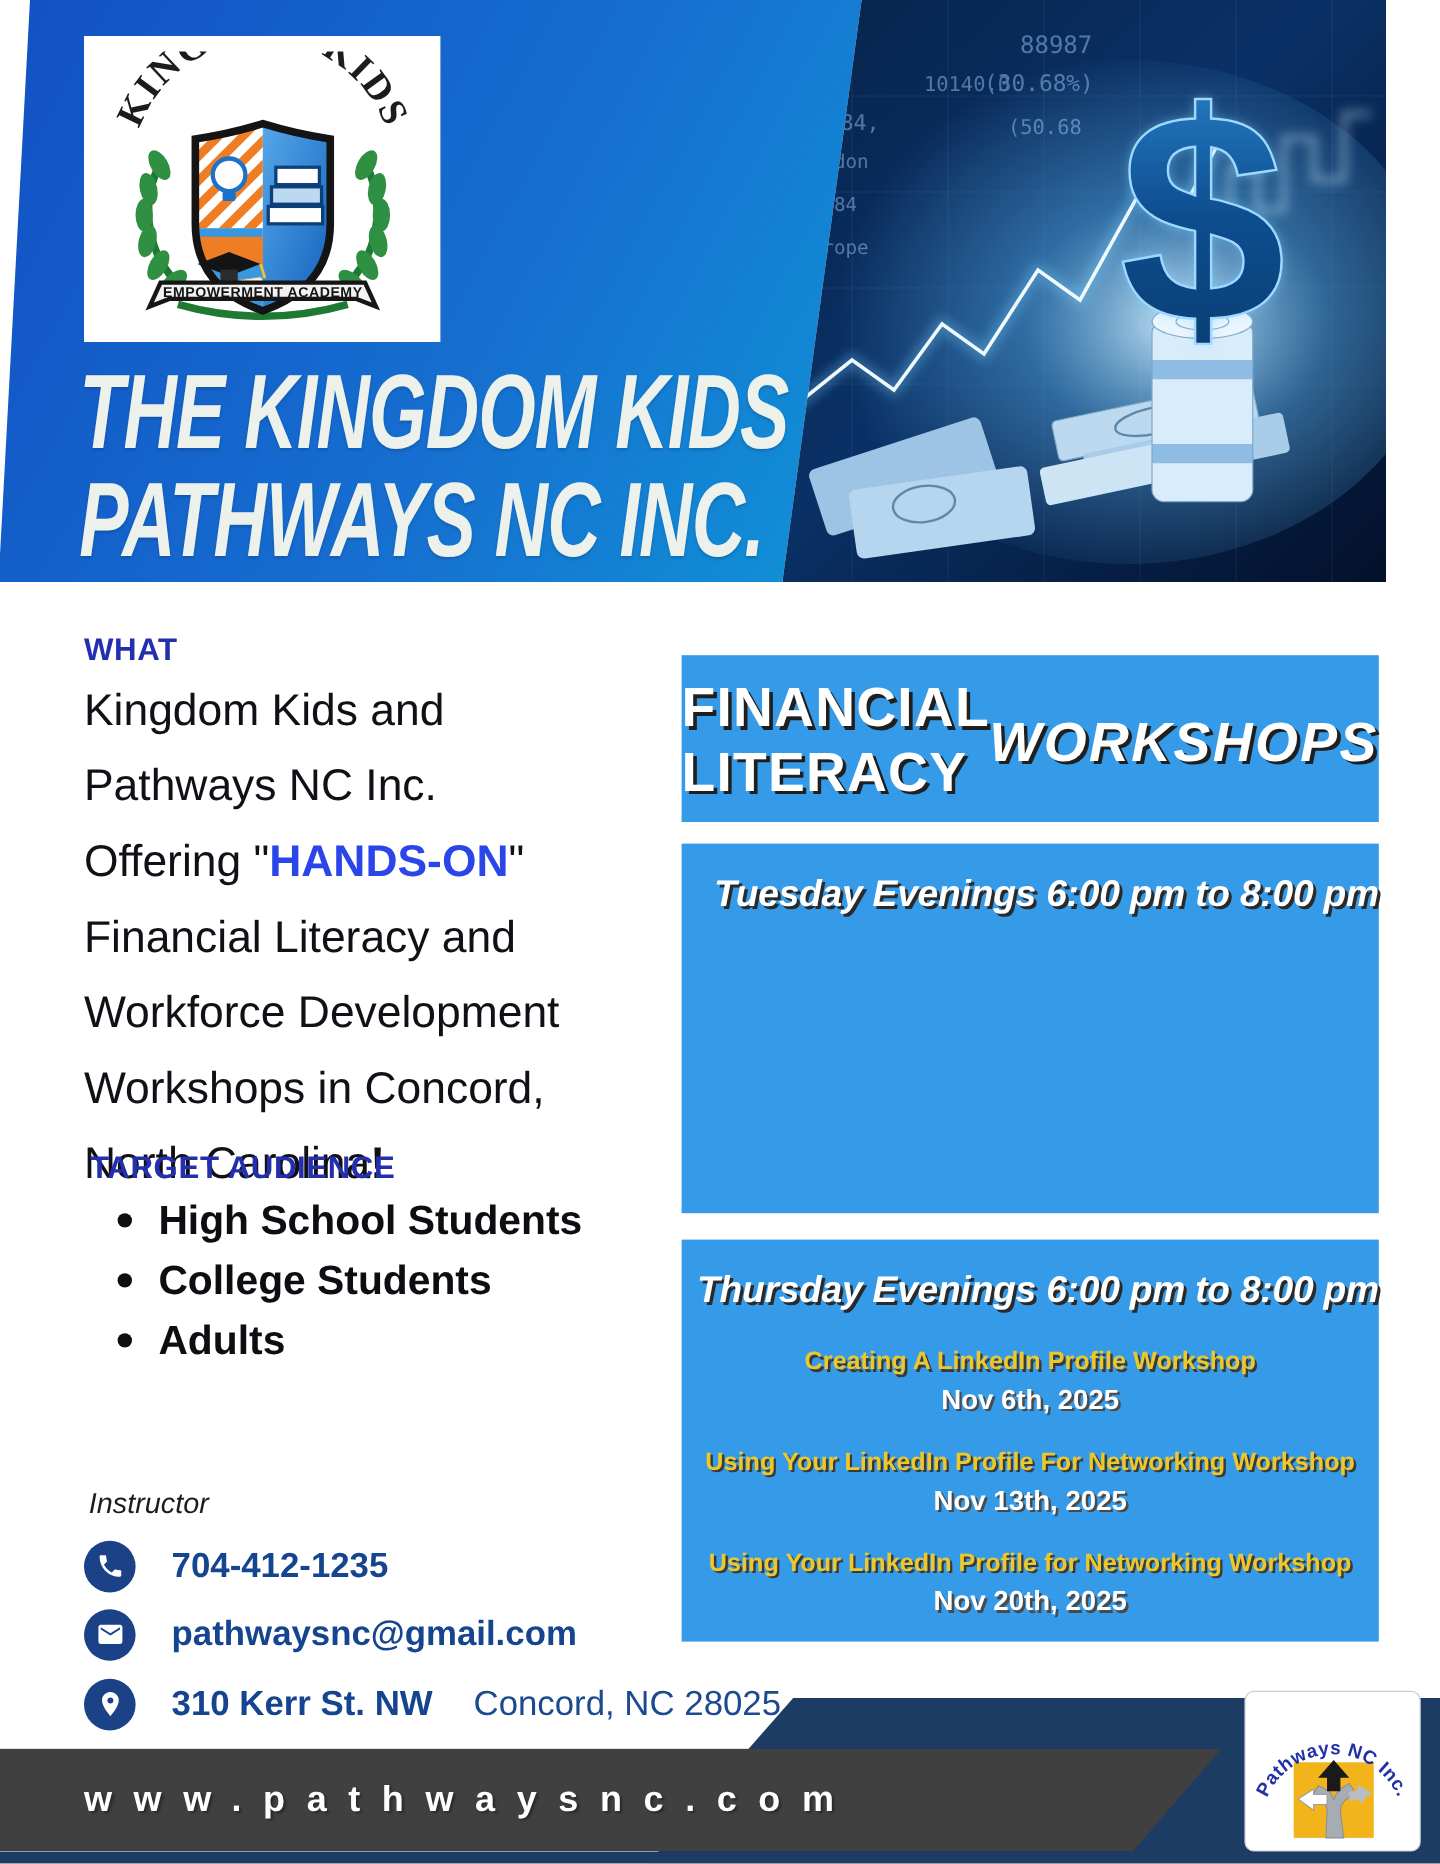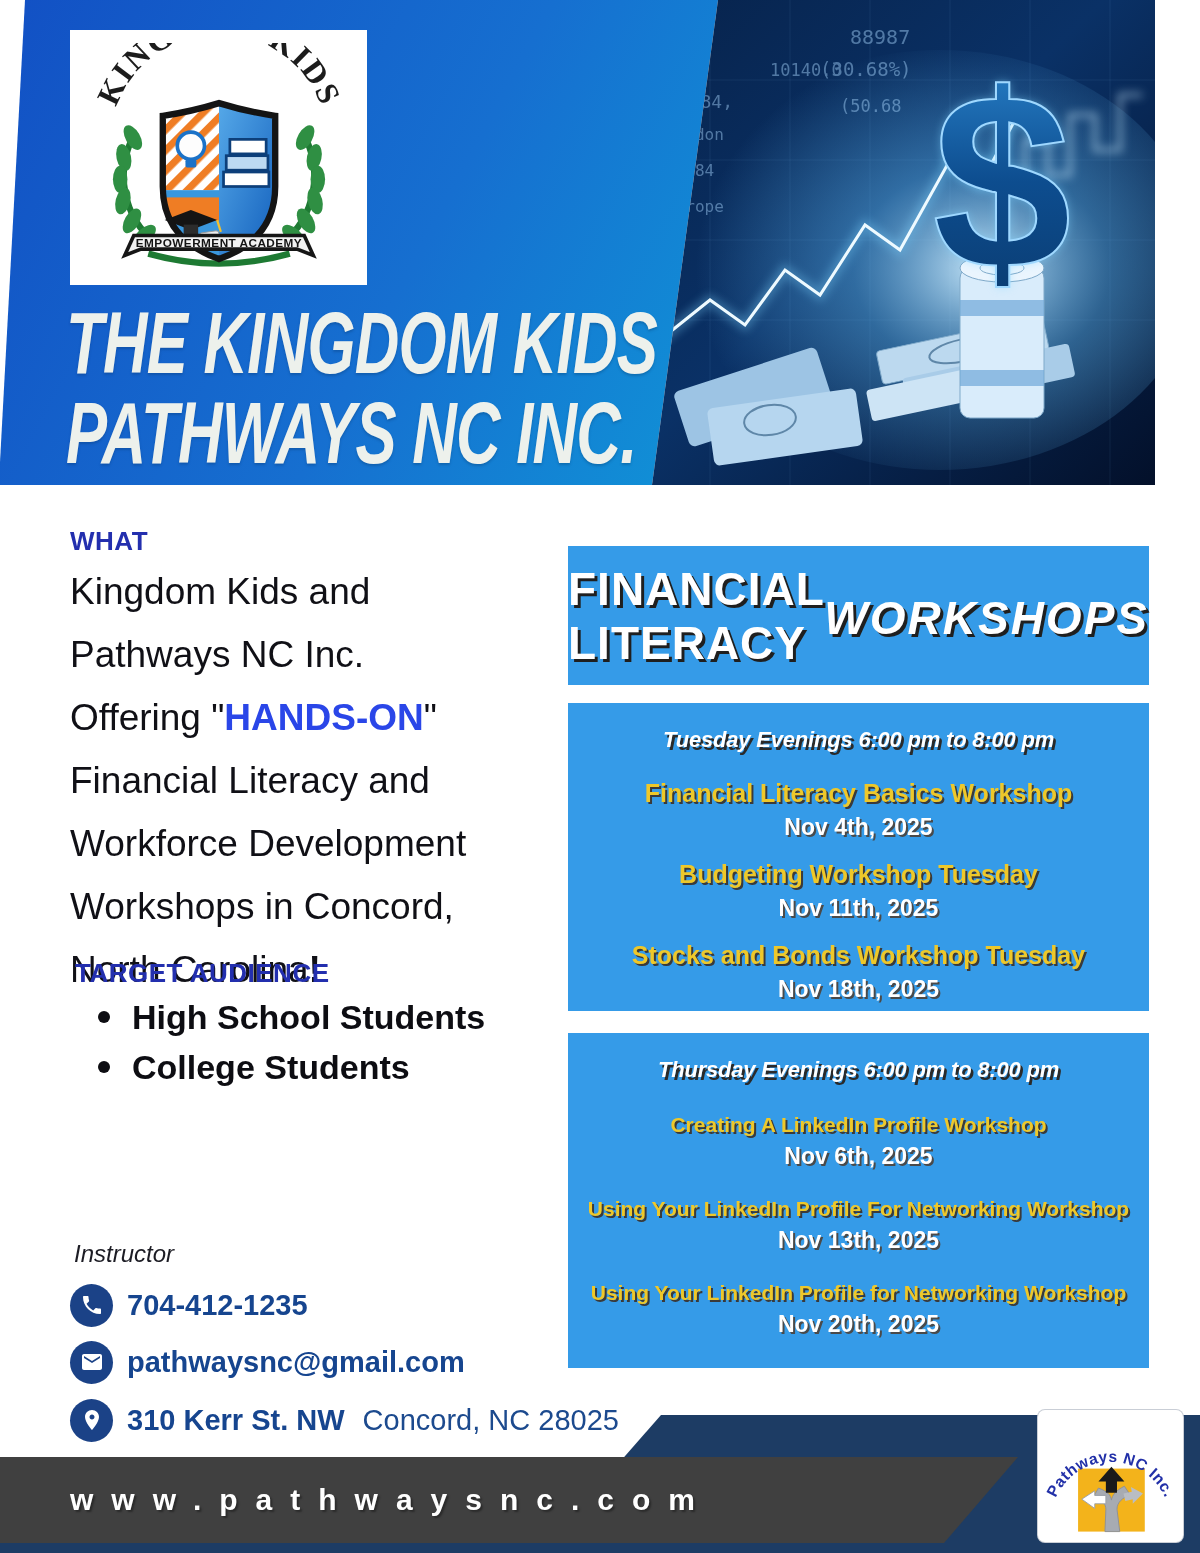--- a/index.html
+++ b/index.html
@@ -37,35 +37,35 @@
   .what-text .bang { font-weight:800; }
 
   .ta-label { position:absolute; left:75px; top:958px; font-size:26px; font-weight:800; color:#232fae; letter-spacing:.5px; }
   .ta-list  { position:absolute; left:98px; top:992px; list-style:none; }
   .ta-list li { position:relative; padding-left:34px; font-size:34px; font-weight:800; color:#0d0d12; line-height:50px; }
   .ta-list li::before { content:""; position:absolute; left:0; top:19px; width:12px; height:12px; border-radius:50%; background:#0d0d12; }
 
   .inst-name { position:absolute; left:68px; top:1182px; font-size:47px; font-weight:800; color:#08080c; letter-spacing:.3px; }
   .inst-role { position:absolute; left:74px; top:1240px; font-size:24px; font-style:italic; color:#1c1c24; }
 
-  .crow { position:absolute; left:70px; height:44px; display:flex; align-items:center; }
+  .crow { position:absolute; left:70px; height:44px; display:flex; align-items:center;gap:16px; }
   .crow.phone { top:1283px; } .crow.email { top:1340px; } .crow.addr { top:1398px; }
   .cicon { width:43px; height:43px; border-radius:50%; background:#1b4287; display:flex; align-items:center; justify-content:center; flex:0 0 auto; }
   .cicon svg { width:24px; height:24px; fill:#ffffff; }
   .ctext { margin-left:14px; font-size:29px; font-weight:800; color:#16458f; }
   .ctext.rest { margin-left:18px; font-weight:400; color:#1c4a8e; }
 
   
   .panel { position:absolute; left:568px; width:581px; background:#359be8; }
   .panel-head { top:546px; height:139px; display:flex; align-items:center; justify-content:center; }
   .ph-l1 { font-size:46px; font-weight:800; color:#fff; letter-spacing:1px; text-shadow:3px 3px 0 #1f1f1f; }
   .ph-l2 { font-size:46px; font-weight:800; font-style:italic; color:#fff; letter-spacing:2px; margin-top:4px; text-shadow:3px 3px 0 #1f1f1f; }
   .panel.tue { top:703px; height:308px; }
   .panel.thu { top:1033px; height:335px; }
-  .sess-head { text-align:center; margin-top:24px; font-size:22px; font-weight:800; font-style:italic; color:#fff; text-shadow:2.5px 2.5px 0 #2a2a2a; letter-spacing:-.2px; }
+  .sess-head { text-align:right; margin-top:24px; font-size:31px; font-weight:800; font-style:italic; color:#fff; text-shadow:2.5px 2.5px 0 #2a2a2a; letter-spacing:-.2px; }
   .sess-items { margin-top:26px; }
   .sess-item { text-align:center; margin-bottom:19px; }
   .si-title { font-size:25px; font-weight:800; color:#eec82a; text-shadow:2px 2px 0 #3a3a3a; white-space:nowrap; }
   .panel.thu .si-title { font-size:21px; }
   .panel.thu .sess-items { margin-top:30px; }
   .panel.thu .sess-item { margin-bottom:27px; }
   .si-date { margin-top:6px; font-size:23px; font-weight:700; color:#fff; text-shadow:2px 2px 0 #4a4a4a; }
 
   
   .navy-wedge { position:absolute; left:0; top:1415px; width:1200px; height:138px; background:#1d3c64;
@@ -243,20 +243,21 @@
     </div>
   </div>
 
   <div class="what-label">WHAT</div>
   <div class="what-text"><span>Kingdom Kids and Pathways NC Inc. Offering "</span><span class="hl">HANDS-ON</span><span>" Financial Literacy and Workforce Development Workshops in Concord, North Carolina</span><span class="bang">!</span></div>
 
   <div class="ta-label">TARGET AUDIENCE</div>
   <ul class="ta-list">
     <li>High School Students</li>
     <li>College Students</li>
+    <li>Adults</li>
   </ul>
 
   <div class="inst-role">Instructor</div>
 
   <div class="crow phone">
     <span class="cicon">
       <svg viewBox="0 0 24 24">
           <path d="M6.6 10.8c1.4 2.8 3.8 5.1 6.6 6.6l2.2-2.2c.3-.3.7-.4 1-.2 1.1.4 2.3.6 3.6.6.6 0 1 .4 1 1V20c0 .6-.4 1-1 1C10.6 21 3 13.4 3 4c0-.6.4-1 1-1h3.5c.6 0 1 .4 1 1 0 1.2.2 2.4.6 3.6.1.3 0 .7-.2 1l-2.3 2.2z"></path>
         </svg>
     </span>
@@ -280,34 +281,20 @@
     <span class="ctext rest">Concord, NC 28025</span>
   </div>
 
   <div class="panel panel-head">
     <div class="ph-l1">FINANCIAL LITERACY</div>
     <div class="ph-l2">WORKSHOPS</div>
   </div>
 
   <div class="panel tue">
     <div class="sess-head">Tuesday Evenings 6:00 pm to 8:00 pm</div>
-    <div class="sess-items">
-      <div class="sess-item">
-        <div class="si-title">Financial Literacy Basics Workshop</div>
-        <div class="si-date">Nov 4th, 2025</div>
-      </div>
-      <div class="sess-item">
-        <div class="si-title">Budgeting Workshop Tuesday</div>
-        <div class="si-date">Nov 11th, 2025</div>
-      </div>
-      <div class="sess-item">
-        <div class="si-title">Stocks and Bonds Workshop Tuesday</div>
-        <div class="si-date">Nov 18th, 2025</div>
-      </div>
-    </div>
   </div>
 
   <div class="panel thu">
     <div class="sess-head">Thursday Evenings 6:00 pm to 8:00 pm</div>
     <div class="sess-items">
       <div class="sess-item">
         <div class="si-title">Creating A LinkedIn Profile Workshop</div>
         <div class="si-date">Nov 6th, 2025</div>
       </div>
       <div class="sess-item">

